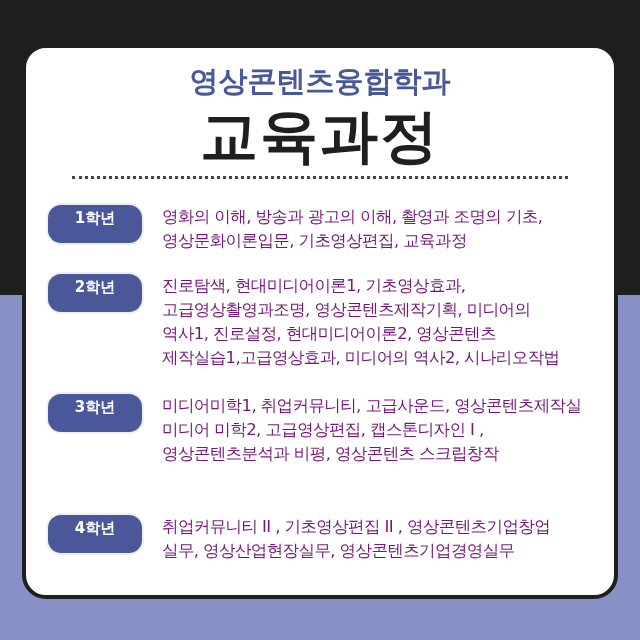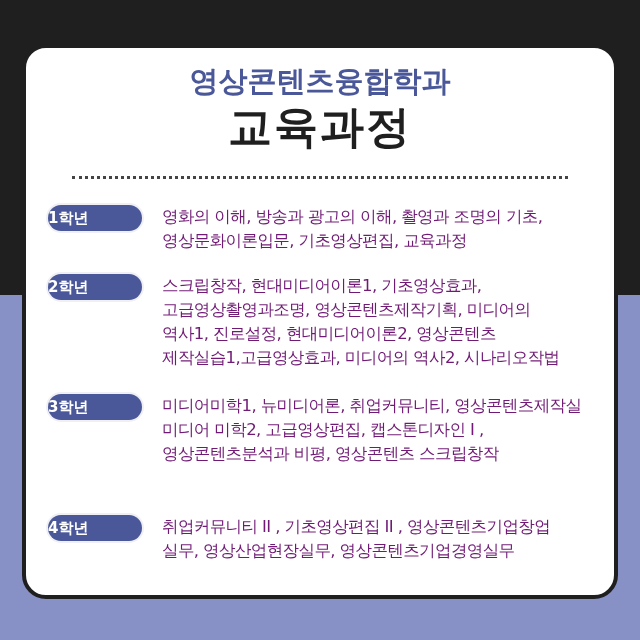--- a/index.html
+++ b/index.html
@@ -23,44 +23,45 @@
     text-align:center;
     font-size:29px;
     font-weight:bold;
     color:#4a5899;
     letter-spacing:0px;
   }
   .title {
     position:absolute;
     left:0; right:0; top:50px;
     text-align:center;
-    font-size:44px;
+    font-size:58px;
     font-weight:bold;
     color:#1f1f1f;
     letter-spacing:2px;
   }
   .divider {
     position:absolute;
     left:46px; right:46px; top:128px;
     height:0;
     border-top:3px dotted #444;
   }
   .year-row {
     position:absolute;
     left:22px; right:14px;
   }
   .badge {
     position:absolute;
     left:0; top:0;
-    width:94px; height:26px;
+    width:94px; height:38px;
     background:#4a5899;
     border-radius:13px;
     color:#ffffff;
     font-size:15px;
     font-weight:bold;
+    text-align:center;
     line-height:26px;
     box-shadow: 0 0 0 2px #f0f0f4;
   }
   .courses {
     position:absolute;
     left:114px; right:0; top:0;
     font-size:16.5px;
     line-height:24px;
     color:#701a75;
     letter-spacing:-0.6px;
@@ -79,31 +80,31 @@
     <div class="badge">1학년</div>
     <div class="courses">
       <span>영화의 이해, 방송과 광고의 이해, 촬영과 조명의 기초,</span>
       <span>영상문화이론입문, 기초영상편집, 교육과정</span>
     </div>
   </div>
 
   <div class="year-row" style="top:226px;">
     <div class="badge">2학년</div>
     <div class="courses">
-      <span>스크립창작, 현대미디어이론1, 기초영상효과,</span>
+      <span>진로탐색, 현대미디어이론1, 기초영상효과,</span>
       <span>고급영상촬영과조명, 영상콘텐츠제작기획, 미디어의</span>
       <span>역사1, 진로설정, 현대미디어이론2, 영상콘텐츠</span>
       <span>제작실습1,고급영상효과, 미디어의 역사2, 시나리오작법</span>
     </div>
   </div>
 
   <div class="year-row" style="top:346px;">
     <div class="badge">3학년</div>
     <div class="courses">
-      <span>미디어미학1, 뉴미디어론, 취업커뮤니티, 영상콘텐츠제작실</span>
+      <span>미디어미학1, 취업커뮤니티, 고급사운드, 영상콘텐츠제작실</span>
       <span>미디어 미학2, 고급영상편집, 캡스톤디자인 I ,</span>
       <span>영상콘텐츠분석과 비평, 영상콘텐츠 스크립창작</span>
     </div>
   </div>
 
   <div class="year-row" style="top:467px;">
     <div class="badge">4학년</div>
     <div class="courses">
       <span>취업커뮤니티 II , 기초영상편집 II , 영상콘텐츠기업창업</span>
       <span>실무, 영상산업현장실무, 영상콘텐츠기업경영실무</span>

